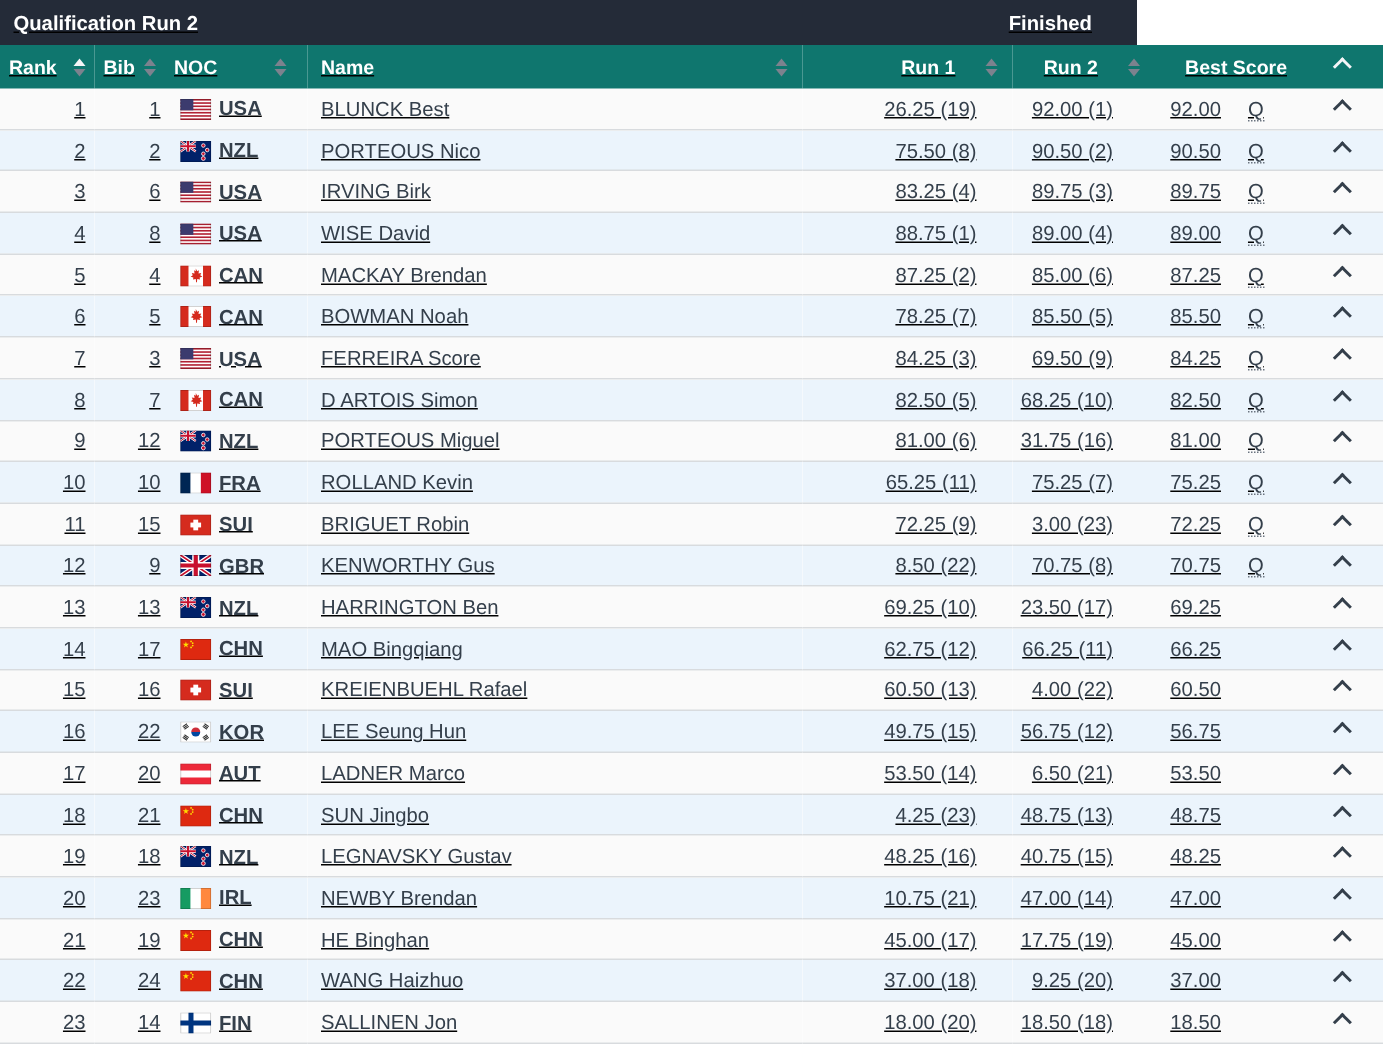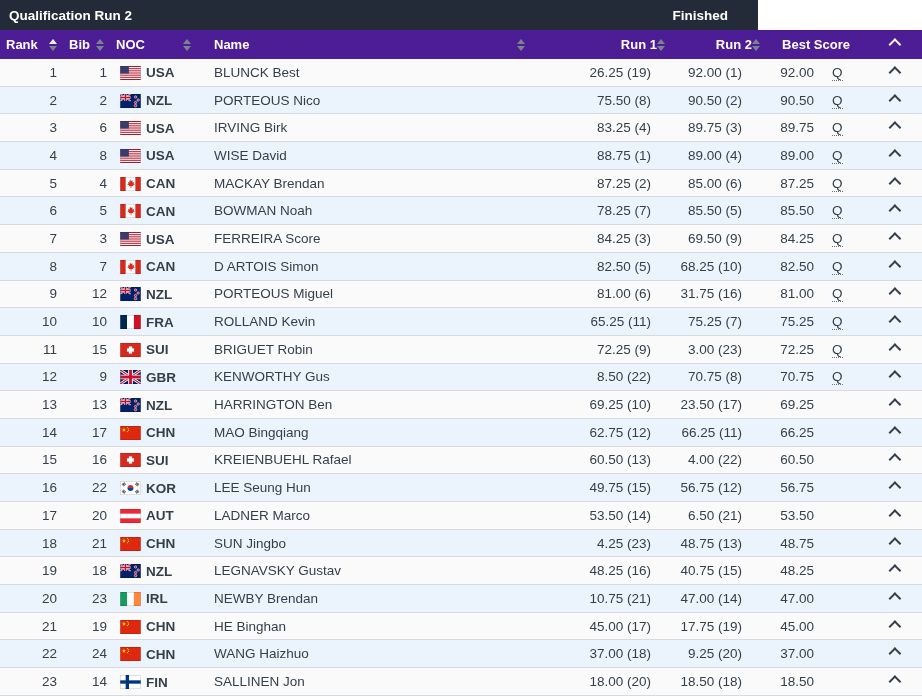--- a/index.html
+++ b/index.html
@@ -1,39 +1,39 @@
 <!DOCTYPE html>
 <html><head>
 <meta charset="utf-8">
 <style>
   html,body{margin:0;padding:0;background:#fff;}
   body{font-family:"Liberation Sans","DejaVu Sans",sans-serif;-webkit-font-smoothing:antialiased;}
-  .panel{width:758px;}
+  .panel{width:758px;text-decoration:underline;}
 
   
   .titlebar{
     background:#242B38;color:#fff;height:30px;
     display:flex;align-items:center;justify-content:space-between;
     font-size:13.5px;font-weight:bold;
     padding:0 30px 0 9px;box-sizing:border-box;
   }
 
   
   table{border-collapse:collapse;table-layout:fixed;width:922px;font-size:13.5px;color:#343F4B;}
   col.c-rank{width:63px}col.c-bib{width:47px}col.c-noc{width:95px}
   col.c-name{width:auto}col.c-run1{width:140px}col.c-run2{width:95px}
   col.c-best{width:56px}col.c-q{width:38px}col.c-chev{width:58px}
 
   thead th{
-    background:#4c1d95;color:#fff;height:29px;font-size:13px;font-weight:bold;
+    background:#0f766e;color:#fff;height:29px;font-size:13px;font-weight:bold;
     padding:0;vertical-align:middle;text-align:left;cursor:pointer;white-space:nowrap;
   }
   .th-in{display:flex;align-items:center;justify-content:space-between;padding:0 6px;}
-  .th-in.right{justify-content:flex-end;gap:0;padding-right:10px;}
-  .th-in.plain{justify-content:center;padding-left:4px;}
+  .th-in.right{justify-content:flex-end;gap:20px;padding-right:10px;}
+  .th-in.plain{justify-content:flex-end;padding-left:4px;}
   .sorter{display:inline-flex;flex-direction:column;align-items:center;gap:2px;}
   .tri{width:0;height:0;border-left:4px solid transparent;border-right:4px solid transparent;display:block;}
   .tri.up{border-bottom:5px solid #7C828E;}
   .tri.down{border-top:5px solid #7C828E;}
   .tri.up.active{border-bottom-color:#F4F5F7;}
 
   tbody td{height:26.7px;padding:0;vertical-align:middle;white-space:nowrap;overflow:hidden;}
   tbody tr{border-bottom:1px solid #D8DBDE;}
   tbody tr:nth-child(odd){background:#FAFAFA;}
   tbody tr:nth-child(even){background:#EBF4FC;}

